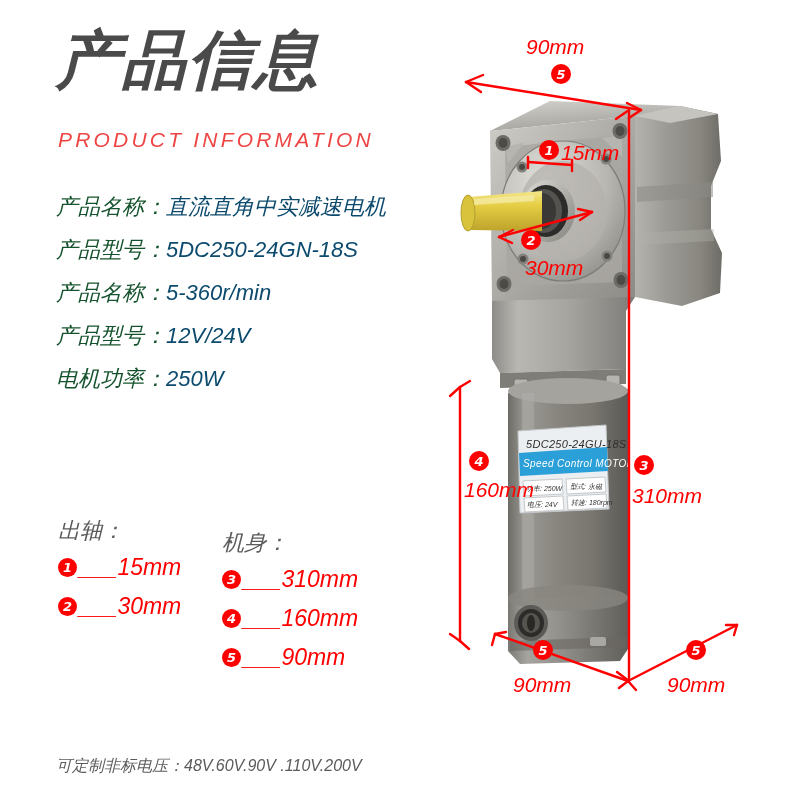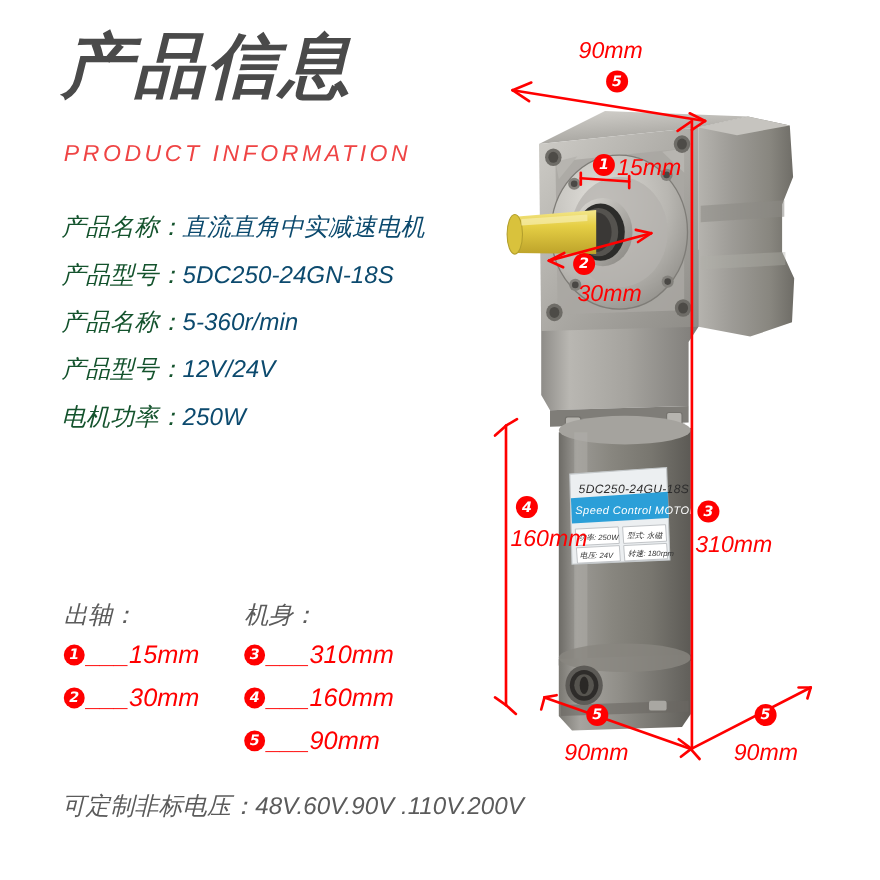--- a/index.html
+++ b/index.html
@@ -24,46 +24,46 @@
 
   .spec-list{position:absolute;left:56px;top:196px;width:420px;}
   .spec-row{
     font-size:22px;color:#5b5b5b;line-height:1;
     margin-bottom:21px;white-space:nowrap;
   }
   .spec-row .k{color:#14532d;}
   .spec-row .v{color:#0c4a6e;}
 
   
-  .legend{position:absolute;left:0;top:520px;width:460px;height:170px;margin-top:28px;}
+  .legend{position:absolute;left:0;top:520px;width:460px;height:170px;}
   .lg-col{position:absolute;}
   .lg-col.a{left:58px;top:0;}
-  .lg-col.b{left:222px;top:0;}
+  .lg-col.b{left:222px;top:12px;}
   .lg-head{
     font-size:22px;color:#5b5b5b;white-space:nowrap;
     margin-bottom:14px;line-height:1;
   }
   .lg-item{
     font-size:23px;color:#ff0000;white-space:nowrap;
     line-height:1;margin-bottom:16px;
     display:flex;align-items:center;
   }
   .lg-item .num{
     display:inline-flex;align-items:center;justify-content:center;
     width:19px;height:19px;border-radius:50%;
     background:#ff0000;color:#ffffff;
     font-size:13px;font-weight:bold;
     margin-right:2px;flex:0 0 auto;
     font-family:"DejaVu Sans",sans-serif;
   }
   .lg-item .dash{letter-spacing:0px;}
 
   .footer-note{
-    position:absolute;left:56px;top:722px;
-    font-size:22px;color:#5b5b5b;white-space:nowrap;line-height:1;
+    position:absolute;left:56px;top:758px;
+    font-size:16px;color:#5b5b5b;white-space:nowrap;line-height:1;
   }
 
   
   #photo{position:absolute;left:430px;top:1px;width:370px;height:800px;}
   #photo svg{position:absolute;left:0;top:0;}
 
   
   #dims{position:absolute;left:0;top:0;width:800px;height:800px;pointer-events:none;}
   .dimtext{
     position:absolute;color:#ff0000;font-size:21px;

